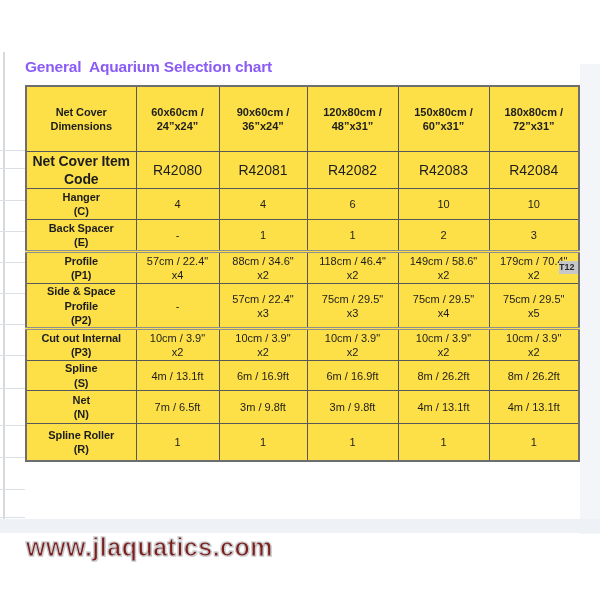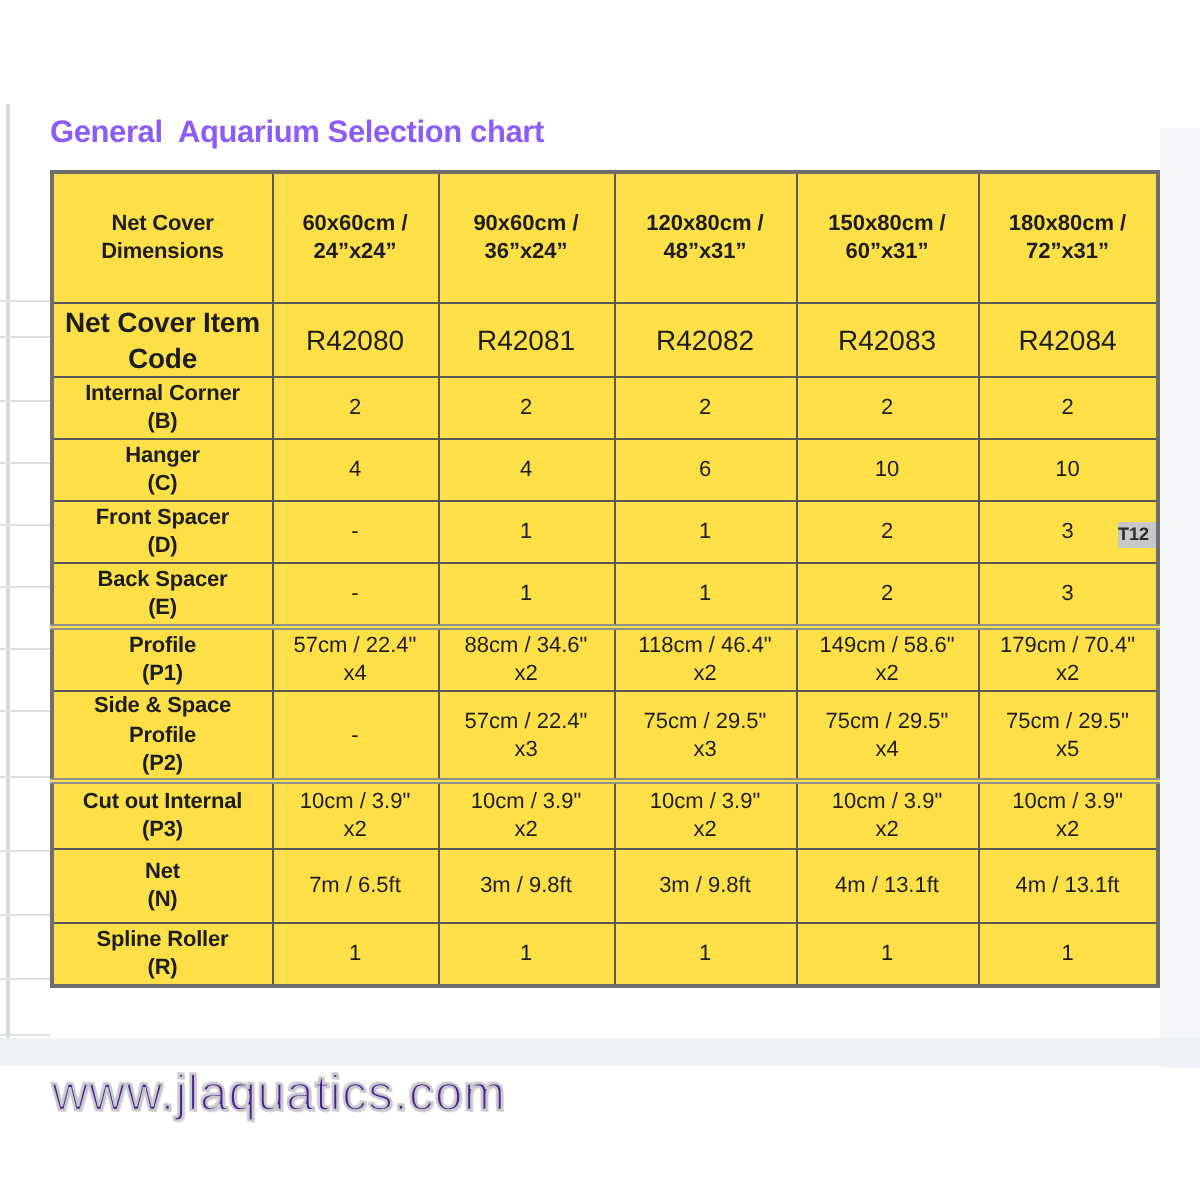--- a/index.html
+++ b/index.html
@@ -50,22 +50,22 @@
   tr:nth-child(12) td{height:30px;}
   tr:nth-child(13) td{height:28px;}
 
   .t12{
     position:absolute;left:559px;top:261px;width:19px;height:13px;z-index:4;
     background:#c5c7c9;color:#2b2b2b;
     font-size:9px;font-weight:bold;line-height:13px;
   }
   .watermark{
     position:absolute;left:26px;top:533px;z-index:3;
-    font-size:25px;font-weight:normal;letter-spacing:0.5px;white-space:pre;
-    color:#4c1d95;
+    font-size:25px;font-weight:bold;letter-spacing:0.5px;white-space:pre;
+    color:#7f1d1d;
     -webkit-text-stroke:1.2px #c7c9cb;
     text-shadow:1px 1px 0 #dcdcdc,-1px -1px 0 #e6e6e6;
   }
 </style>
 </head>
 <body>
 
 <div>
   <div class="right-band"></div>
   <div class="bottom-band"></div>
@@ -138,41 +138,20 @@
           </td>
           <td class="">
             <div>R42083</div>
           </td>
           <td class="">
             <div>R42084</div>
           </td>
         </tr>
         <tr class="r-data">
           <td class="label-cell">
-            <div>Internal Corner</div>
-            <div>(B)</div>
-          </td>
-          <td class="">
-            <div>2</div>
-          </td>
-          <td class="">
-            <div>2</div>
-          </td>
-          <td class="">
-            <div>2</div>
-          </td>
-          <td class="">
-            <div>2</div>
-          </td>
-          <td class="">
-            <div>2</div>
-          </td>
-        </tr>
-        <tr class="r-data">
-          <td class="label-cell">
             <div>Hanger</div>
             <div>(C)</div>
           </td>
           <td class="">
             <div>4</div>
           </td>
           <td class="">
             <div>4</div>
           </td>
           <td class="">
@@ -180,41 +159,20 @@
           </td>
           <td class="">
             <div>10</div>
           </td>
           <td class="">
             <div>10</div>
           </td>
         </tr>
         <tr class="r-data">
           <td class="label-cell">
-            <div>Front Spacer</div>
-            <div>(D)</div>
-          </td>
-          <td class="">
-            <div>-</div>
-          </td>
-          <td class="">
-            <div>1</div>
-          </td>
-          <td class="">
-            <div>1</div>
-          </td>
-          <td class="">
-            <div>2</div>
-          </td>
-          <td class="">
-            <div>3</div>
-          </td>
-        </tr>
-        <tr class="r-data">
-          <td class="label-cell">
             <div>Back Spacer</div>
             <div>(E)</div>
           </td>
           <td class="">
             <div>-</div>
           </td>
           <td class="">
             <div>1</div>
           </td>
           <td class="">
@@ -295,20 +253,41 @@
             <div>10cm / 3.9"</div>
             <div>x2</div>
           </td>
           <td class="">
             <div>10cm / 3.9"</div>
             <div>x2</div>
           </td>
           <td class="">
             <div>10cm / 3.9"</div>
             <div>x2</div>
+          </td>
+        </tr>
+        <tr class="r-data">
+          <td class="label-cell">
+            <div>Spline</div>
+            <div>(S)</div>
+          </td>
+          <td class="">
+            <div>4m / 13.1ft</div>
+          </td>
+          <td class="">
+            <div>6m / 16.9ft</div>
+          </td>
+          <td class="">
+            <div>6m / 16.9ft</div>
+          </td>
+          <td class="">
+            <div>8m / 26.2ft</div>
+          </td>
+          <td class="">
+            <div>8m / 26.2ft</div>
           </td>
         </tr>
         <tr class="r-data">
           <td class="label-cell">
             <div>Net</div>
             <div>(N)</div>
           </td>
           <td class="">
             <div>7m / 6.5ft</div>
           </td>

